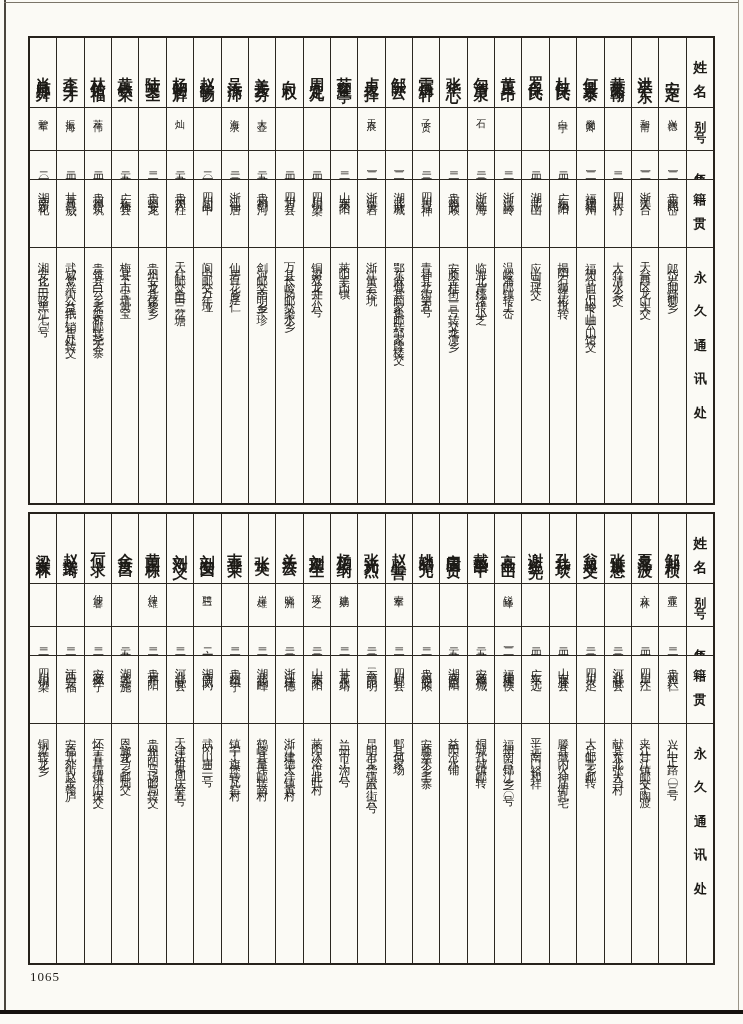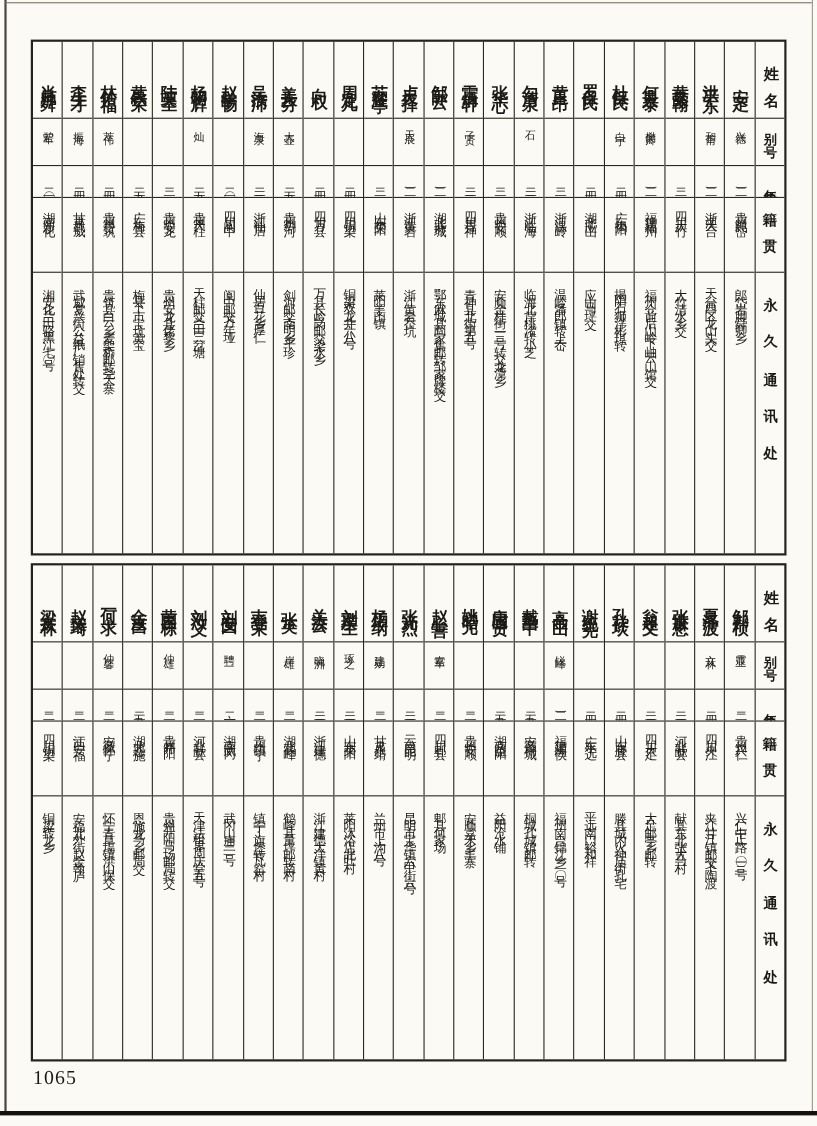--- a/index.html
+++ b/index.html
@@ -62,21 +62,21 @@
 
   
   .hdr .c-name .vt{font-size:14px;letter-spacing:24px;font-weight:700;line-height:18px;}
   .hdr .c-alias .vt{font-size:12px;letter-spacing:12px;font-weight:700;}
   .hdr .c-age .vt{font-size:12px;letter-spacing:3px;font-weight:700;}
   .hdr .c-native .vt{font-size:13px;letter-spacing:24px;font-weight:700;}
   .hdr .c-addr .vt{font-size:13px;letter-spacing:34px;font-weight:700;padding-top:6px;}
 
   .page-number{
     position:absolute;left:30px;top:969px;
-    font-size:18px;font-weight:500;letter-spacing:1px;
+    font-size:13px;font-weight:500;letter-spacing:1px;
     font-family:"Liberation Serif","DejaVu Serif",serif;
   }
 </style>
 </head>
 <body>
 
 <div class="page">
   <div class="edge edge-left"></div>
   <div class="edge edge-top"></div>
   <div class="edge edge-right"></div>

